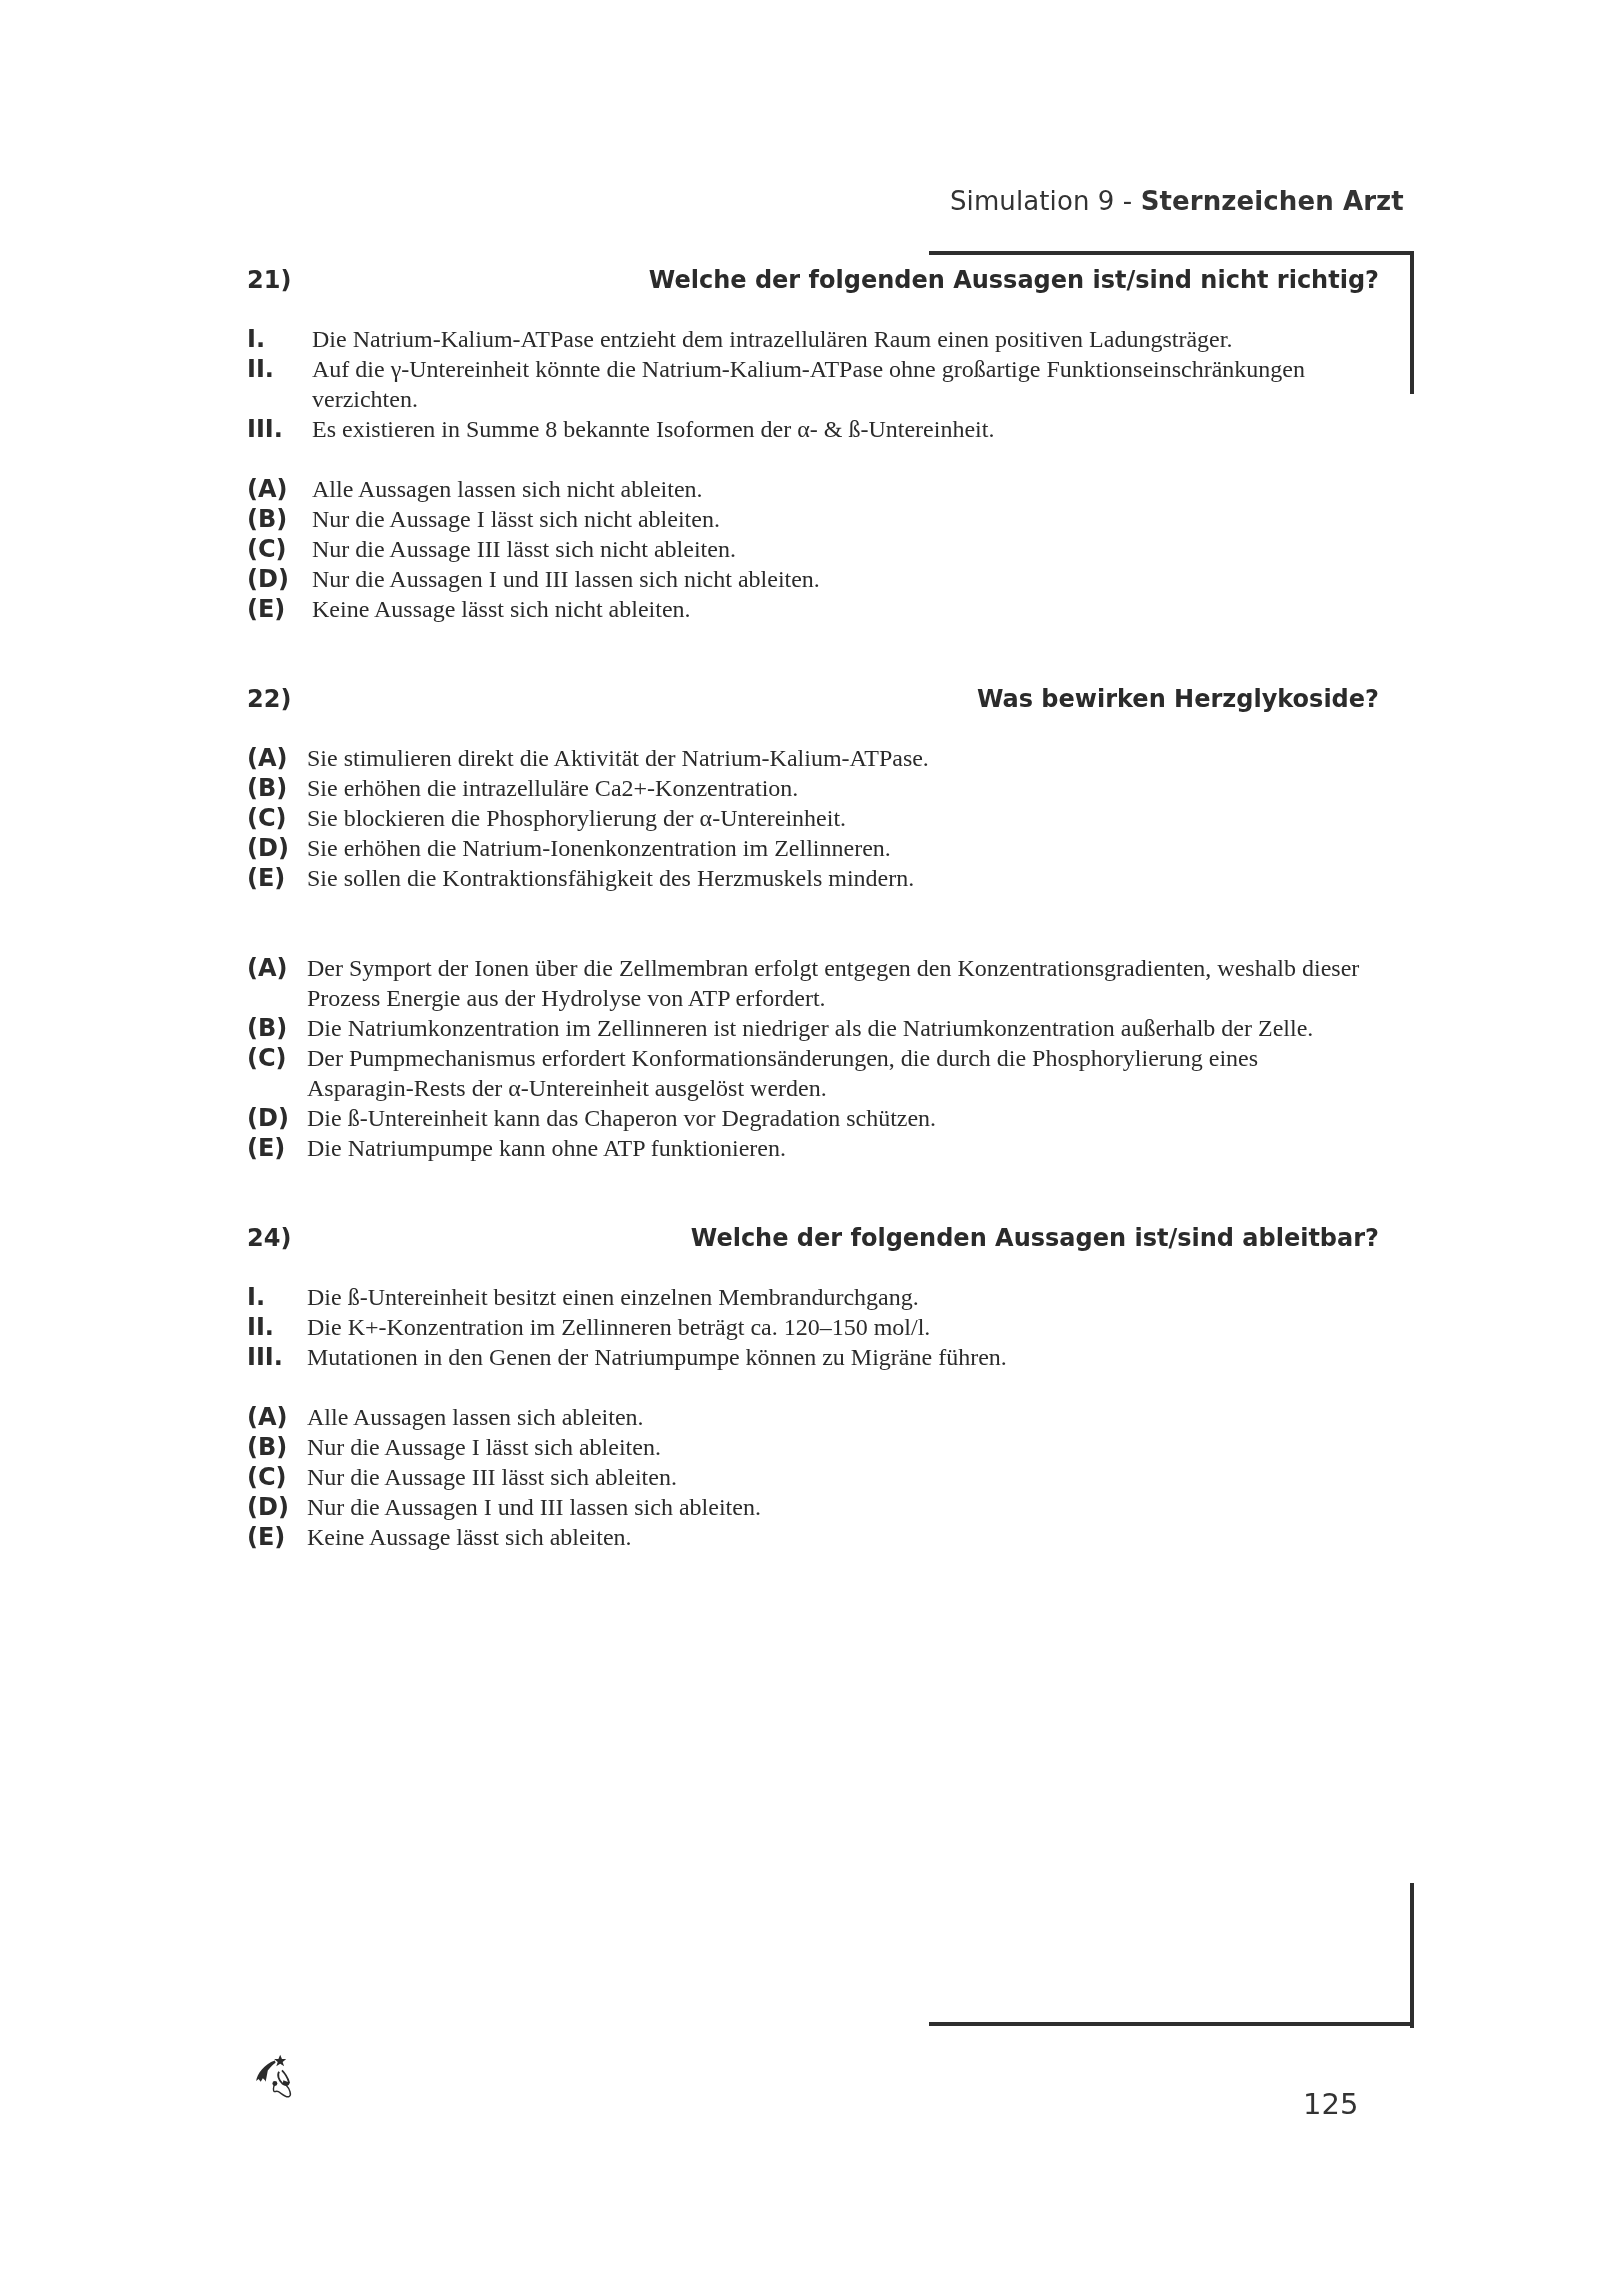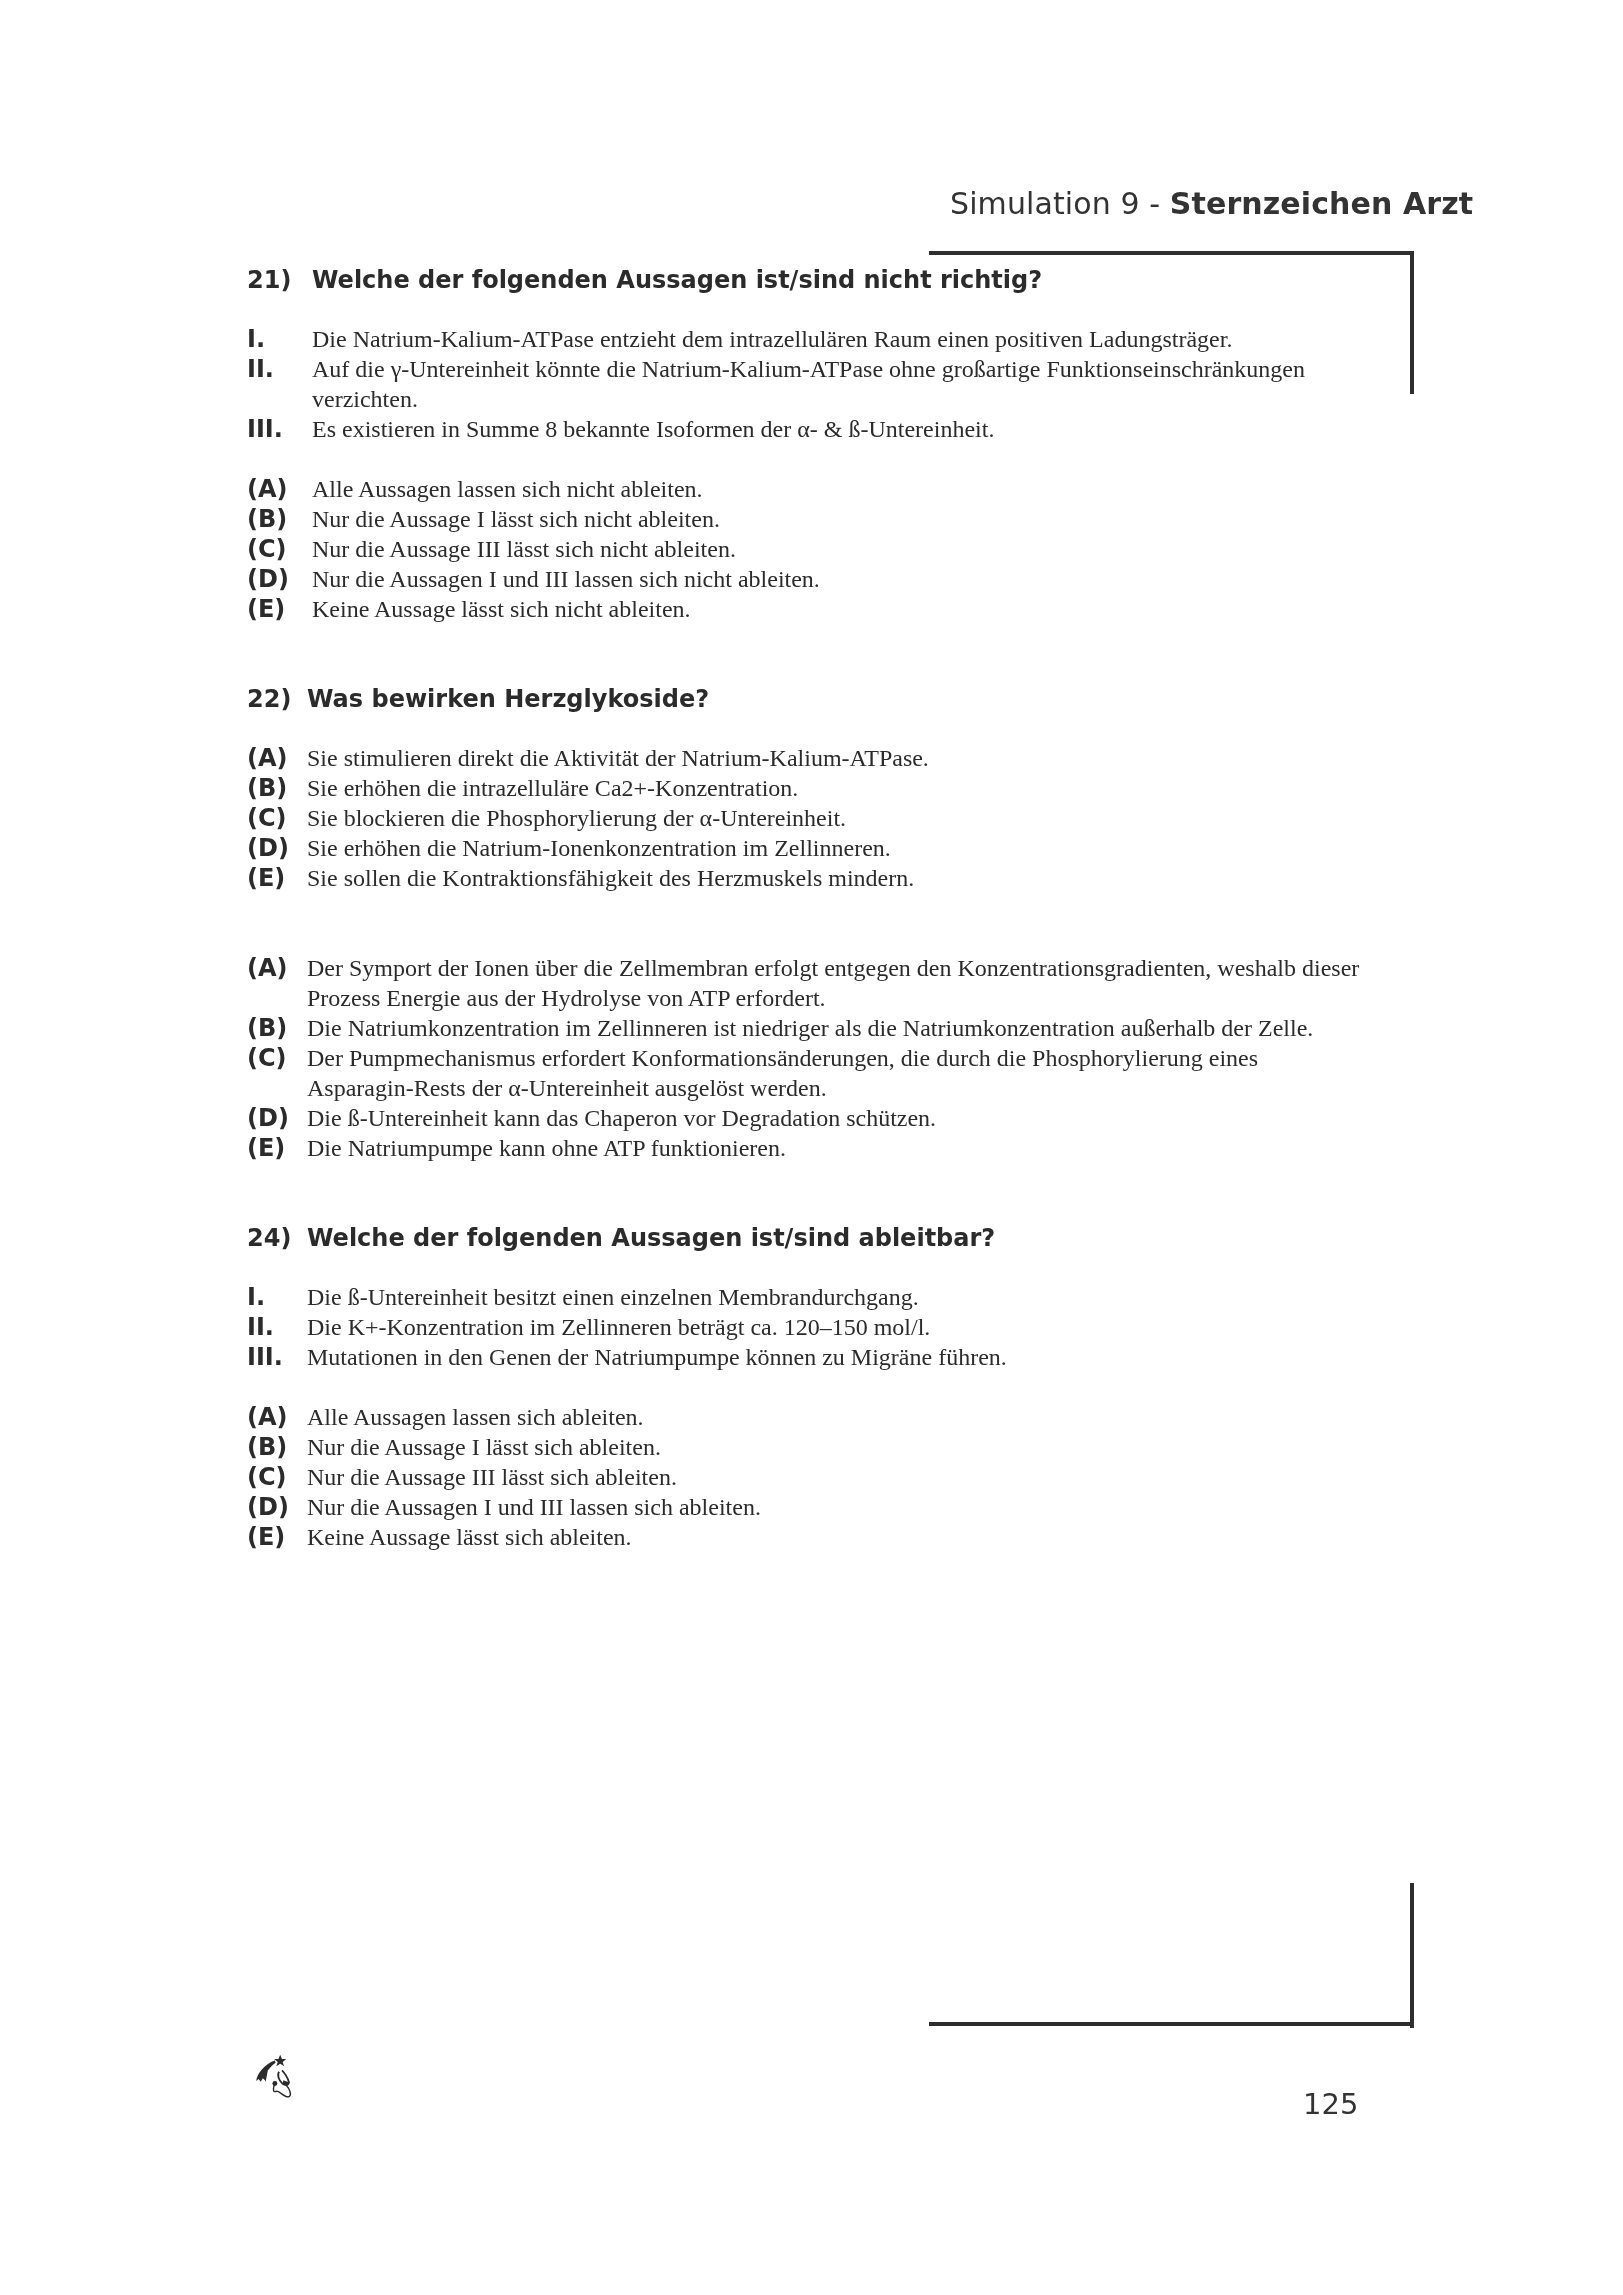--- a/index.html
+++ b/index.html
@@ -1,24 +1,24 @@
 <!DOCTYPE html>
 <html style="font-size:10.5px"><head>
 <meta charset="utf-8">
 <style>
   html, body { margin: 0; padding: 0; background: #ffffff; }
   body { width: 1623px; height: 2295px; position: relative; overflow: hidden;
          font-family: "DejaVu Sans", sans-serif; color: #2b2b2b; }
-  .header { position: absolute; left: 950px; top: 186px; font-size: 30px; color: #333; letter-spacing: 0.1px; white-space: nowrap; }
+  .header { position: absolute; left: 950px; top: 186px; font-size: 26px; color: #333; letter-spacing: 0.1px; white-space: nowrap; }
   .header b { font-weight: bold; }
   .frame-h { position: absolute; background: #2e2e2e; height: 3.9px; }
   .frame-v { position: absolute; background: #2e2e2e; width: 3.9px; }
   .content { position: absolute; left: 247px; top: 265px; width: 1132px; font-size: 24px; line-height: 30px; }
   .question { margin: 0 0 0 0; }
-  .q-title { font-weight: bold; display: flex; margin-bottom: 29px; }
+  .q-title { font-weight: bold; display: flex; margin-bottom: 29px; justify-content: space-between; }
   .q-num { width: 63px; flex: none; }
   .q21 .q-num { width: 65px; }
   .row { display: flex; }
   .lbl { font-weight: bold; flex: none; width: 60px; }
   .q21 .lbl { width: 65px; }
   .txt { flex: 1; font-family: Liberation Serif, serif; }
   .statements { margin-bottom: 30px; }
   .gap-after { margin-bottom: 60px; }
   .logo { position: absolute; left: 243px; top: 2035px; width: 85px; height: 85px; }
   .page-num { position: absolute; left: 1303px; top: 2087px; font-size: 29px; color: #333; }

